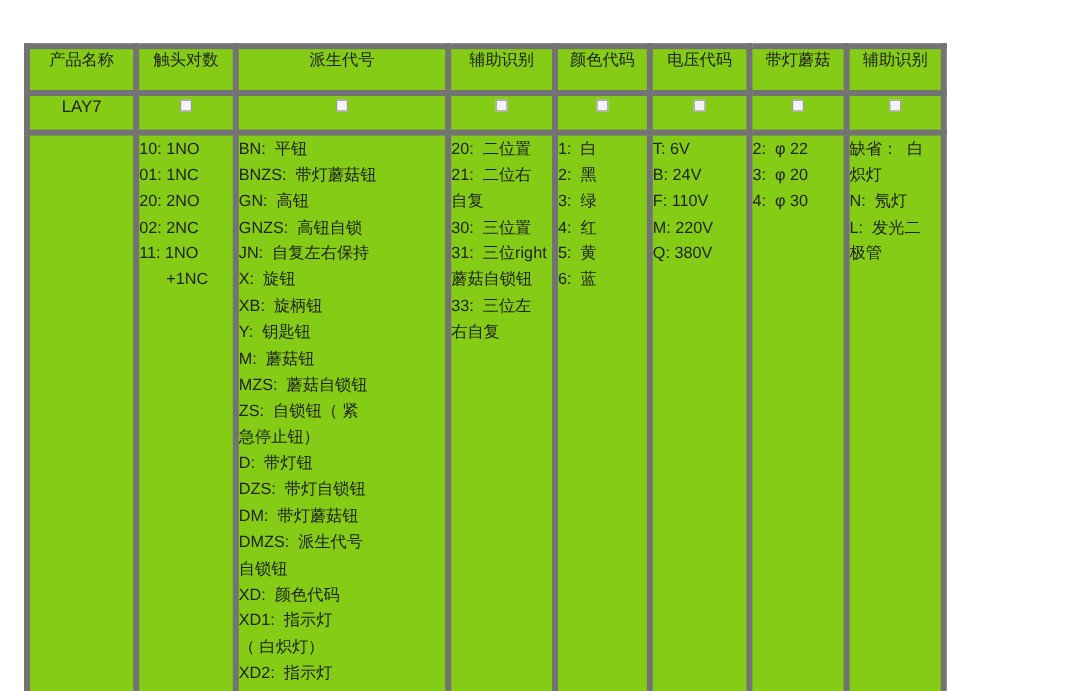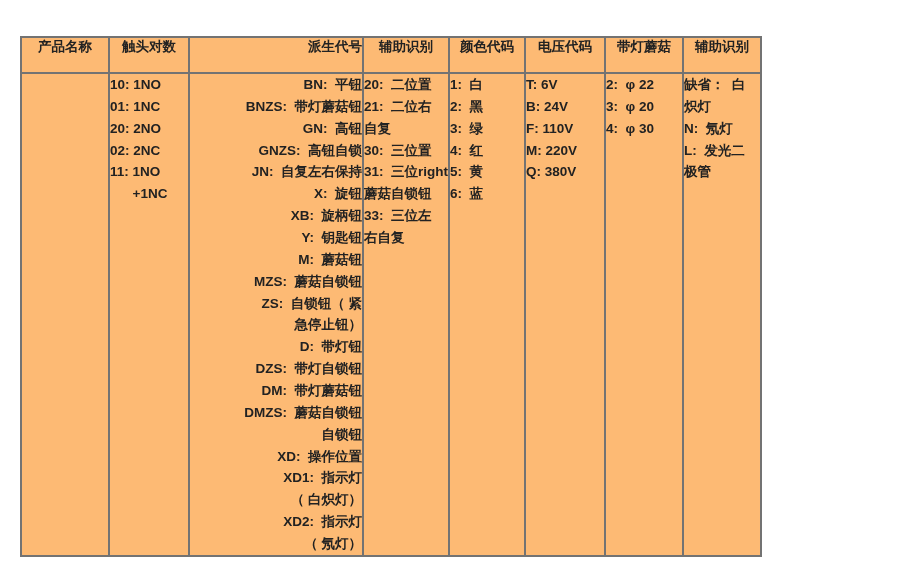--- a/index.html
+++ b/index.html
@@ -11,25 +11,24 @@
     font-family: "Liberation Sans", sans-serif;
   }
   #spec-table {
     position: absolute;
     left: 20px;
     top: 36px;
     border-collapse: collapse;
     table-layout: fixed;
   }
   #spec-table td, #spec-table th {
-    border: 2px solid #737373;
-    background: #fdba74;
+    border: 5px solid #737373;
+    background: #84cc16;
     vertical-align: top;
     padding: 0;
-    font-weight: bold;
   }
   .hdr-cell {
     background: #e9e9e9;
     text-align: center;
     font-weight: normal;
     font-size: 13.5px;
     color: #222222;
     height: 34px;
     vertical-align: middle;
     padding: 0 4px;
@@ -56,21 +55,21 @@
     line-height: 1.62;
     color: #222222;
     padding: 12px 10px 12px 10px;
     height: 420px;
   }
   .body-cell .line {
     white-space: pre-wrap;
   }
   .col-0 { width: 86px; }
   .col-1 { width: 78px; }
-  .col-2 { width: 172px; text-align: right; }
+  .col-2 { width: 172px; }
   .col-3 { width: 84px; }
   .col-4 { width: 74px; }
   .col-5 { width: 78px; }
   .col-6 { width: 76px; }
   .col-7 { width: 76px; }
 
   .body-0 { text-align: center; }
   .body-1 { padding-left: 18px; }
   .body-2 { padding-left: 18px; }
   .body-3 { padding-left: 12px; }
@@ -99,20 +98,30 @@
       <th class="hdr-cell col-2">派生代号</th>
       <th class="hdr-cell col-3">辅助识别</th>
       <th class="hdr-cell col-4">颜色代码</th>
       <th class="hdr-cell col-5">电压代码</th>
       <th class="hdr-cell col-6">带灯蘑菇</th>
       <th class="hdr-cell col-7">辅助识别</th>
     </tr>
   </thead>
   <tbody>
     <tr>
+      <td class="model-cell col-0">LAY7</td>
+      <td class="code-cell col-1"><span class="sq"></span></td>
+      <td class="code-cell col-2"><span class="sq"></span></td>
+      <td class="code-cell col-3"><span class="sq"></span></td>
+      <td class="code-cell col-4"><span class="sq"></span></td>
+      <td class="code-cell col-5"><span class="sq"></span></td>
+      <td class="code-cell col-6"><span class="sq"></span></td>
+      <td class="code-cell col-7"><span class="sq"></span></td>
+    </tr>
+    <tr>
       <td class="body-cell body-0 col-0"></td>
       <td class="body-cell body-1 col-1">
           <div class="line">10: 1NO</div>
           <div class="line">01: 1NC</div>
           <div class="line">20: 2NO</div>
           <div class="line">02: 2NC</div>
           <div class="line">11: 1NO</div>
           <div class="line">      +1NC</div>
         </td>
       <td class="body-cell body-2 col-2">
@@ -124,23 +133,23 @@
           <div class="line">X:  旋钮</div>
           <div class="line">XB:  旋柄钮</div>
           <div class="line">Y:  钥匙钮</div>
           <div class="line">M:  蘑菇钮</div>
           <div class="line">MZS:  蘑菇自锁钮</div>
           <div class="line">ZS:  自锁钮（ 紧</div>
           <div class="line">急停止钮）</div>
           <div class="line">D:  带灯钮</div>
           <div class="line">DZS:  带灯自锁钮</div>
           <div class="line">DM:  带灯蘑菇钮</div>
-          <div class="line">DMZS:  蘑菇自锁钮</div>
+          <div class="line">DMZS:  派生代号</div>
           <div class="line">自锁钮</div>
-          <div class="line">XD:  操作位置</div>
+          <div class="line">XD:  颜色代码</div>
           <div class="line">XD1:  指示灯</div>
           <div class="line">（ 白炽灯）</div>
           <div class="line">XD2:  指示灯</div>
           <div class="line">（ 氖灯）</div>
         </td>
       <td class="body-cell body-3 col-3">
           <div class="line">20:  二位置</div>
           <div class="line">21:  二位右</div>
           <div class="line">自复</div>
           <div class="line">30:  三位置</div>

